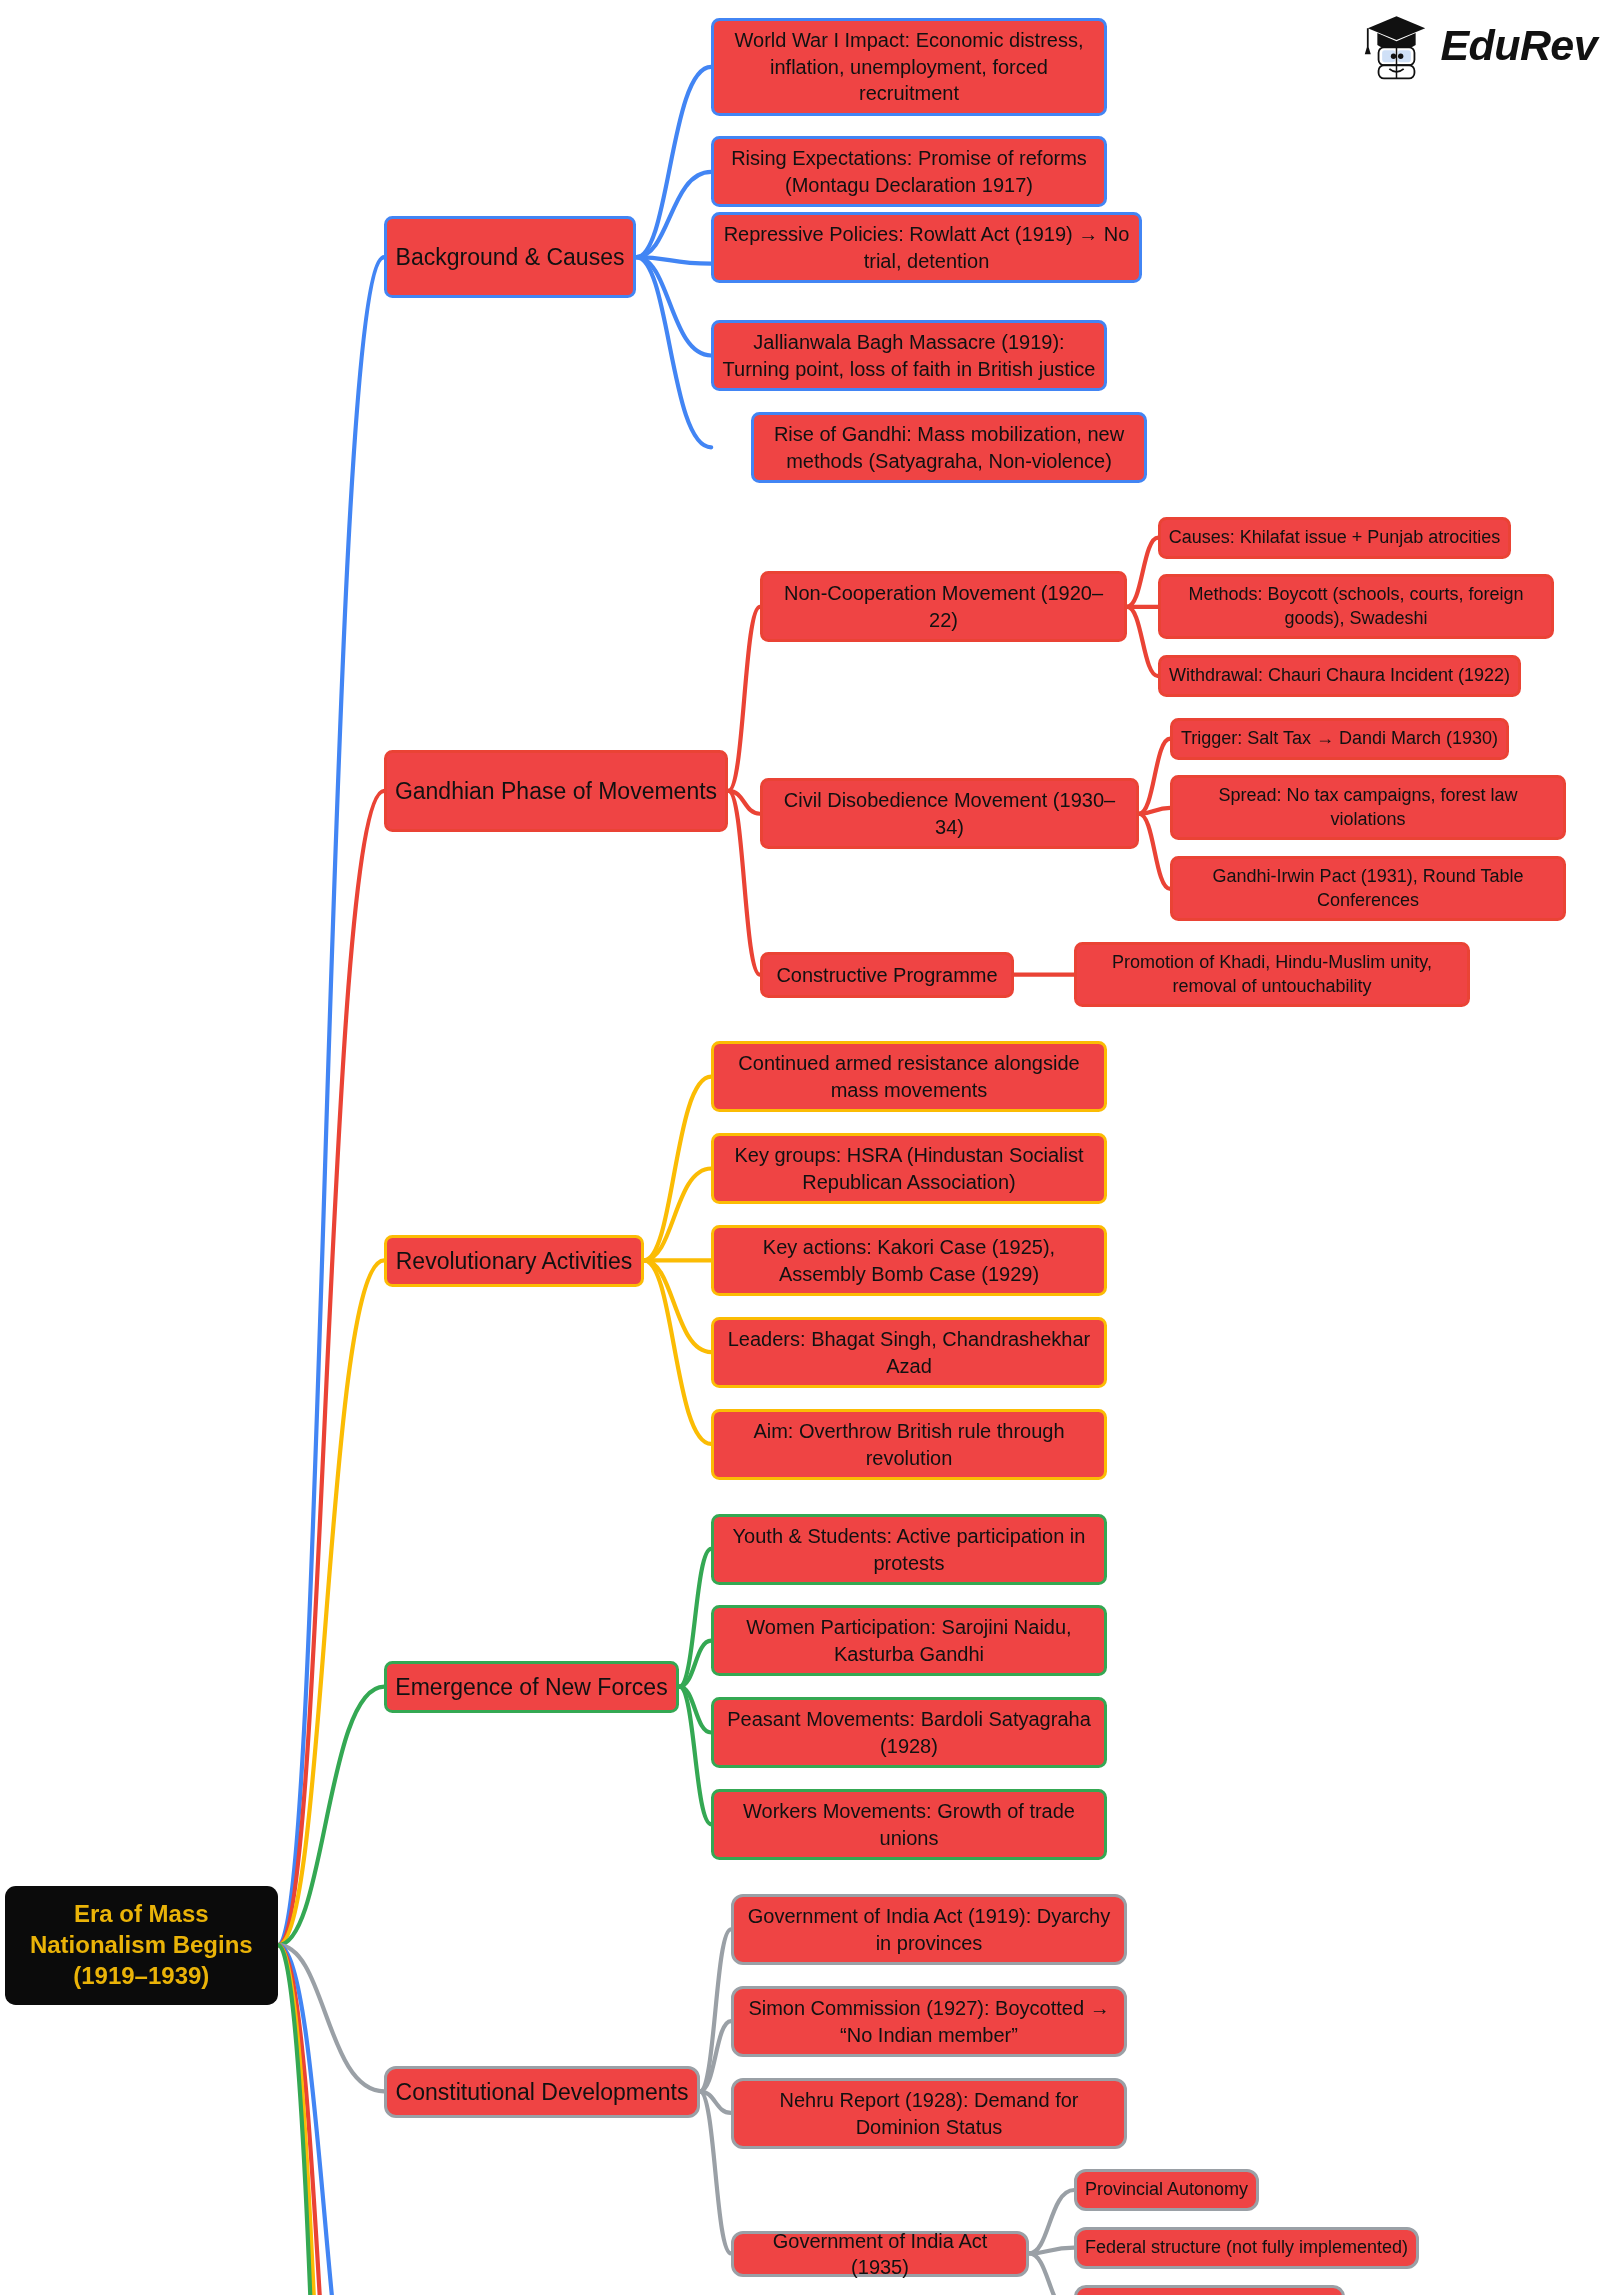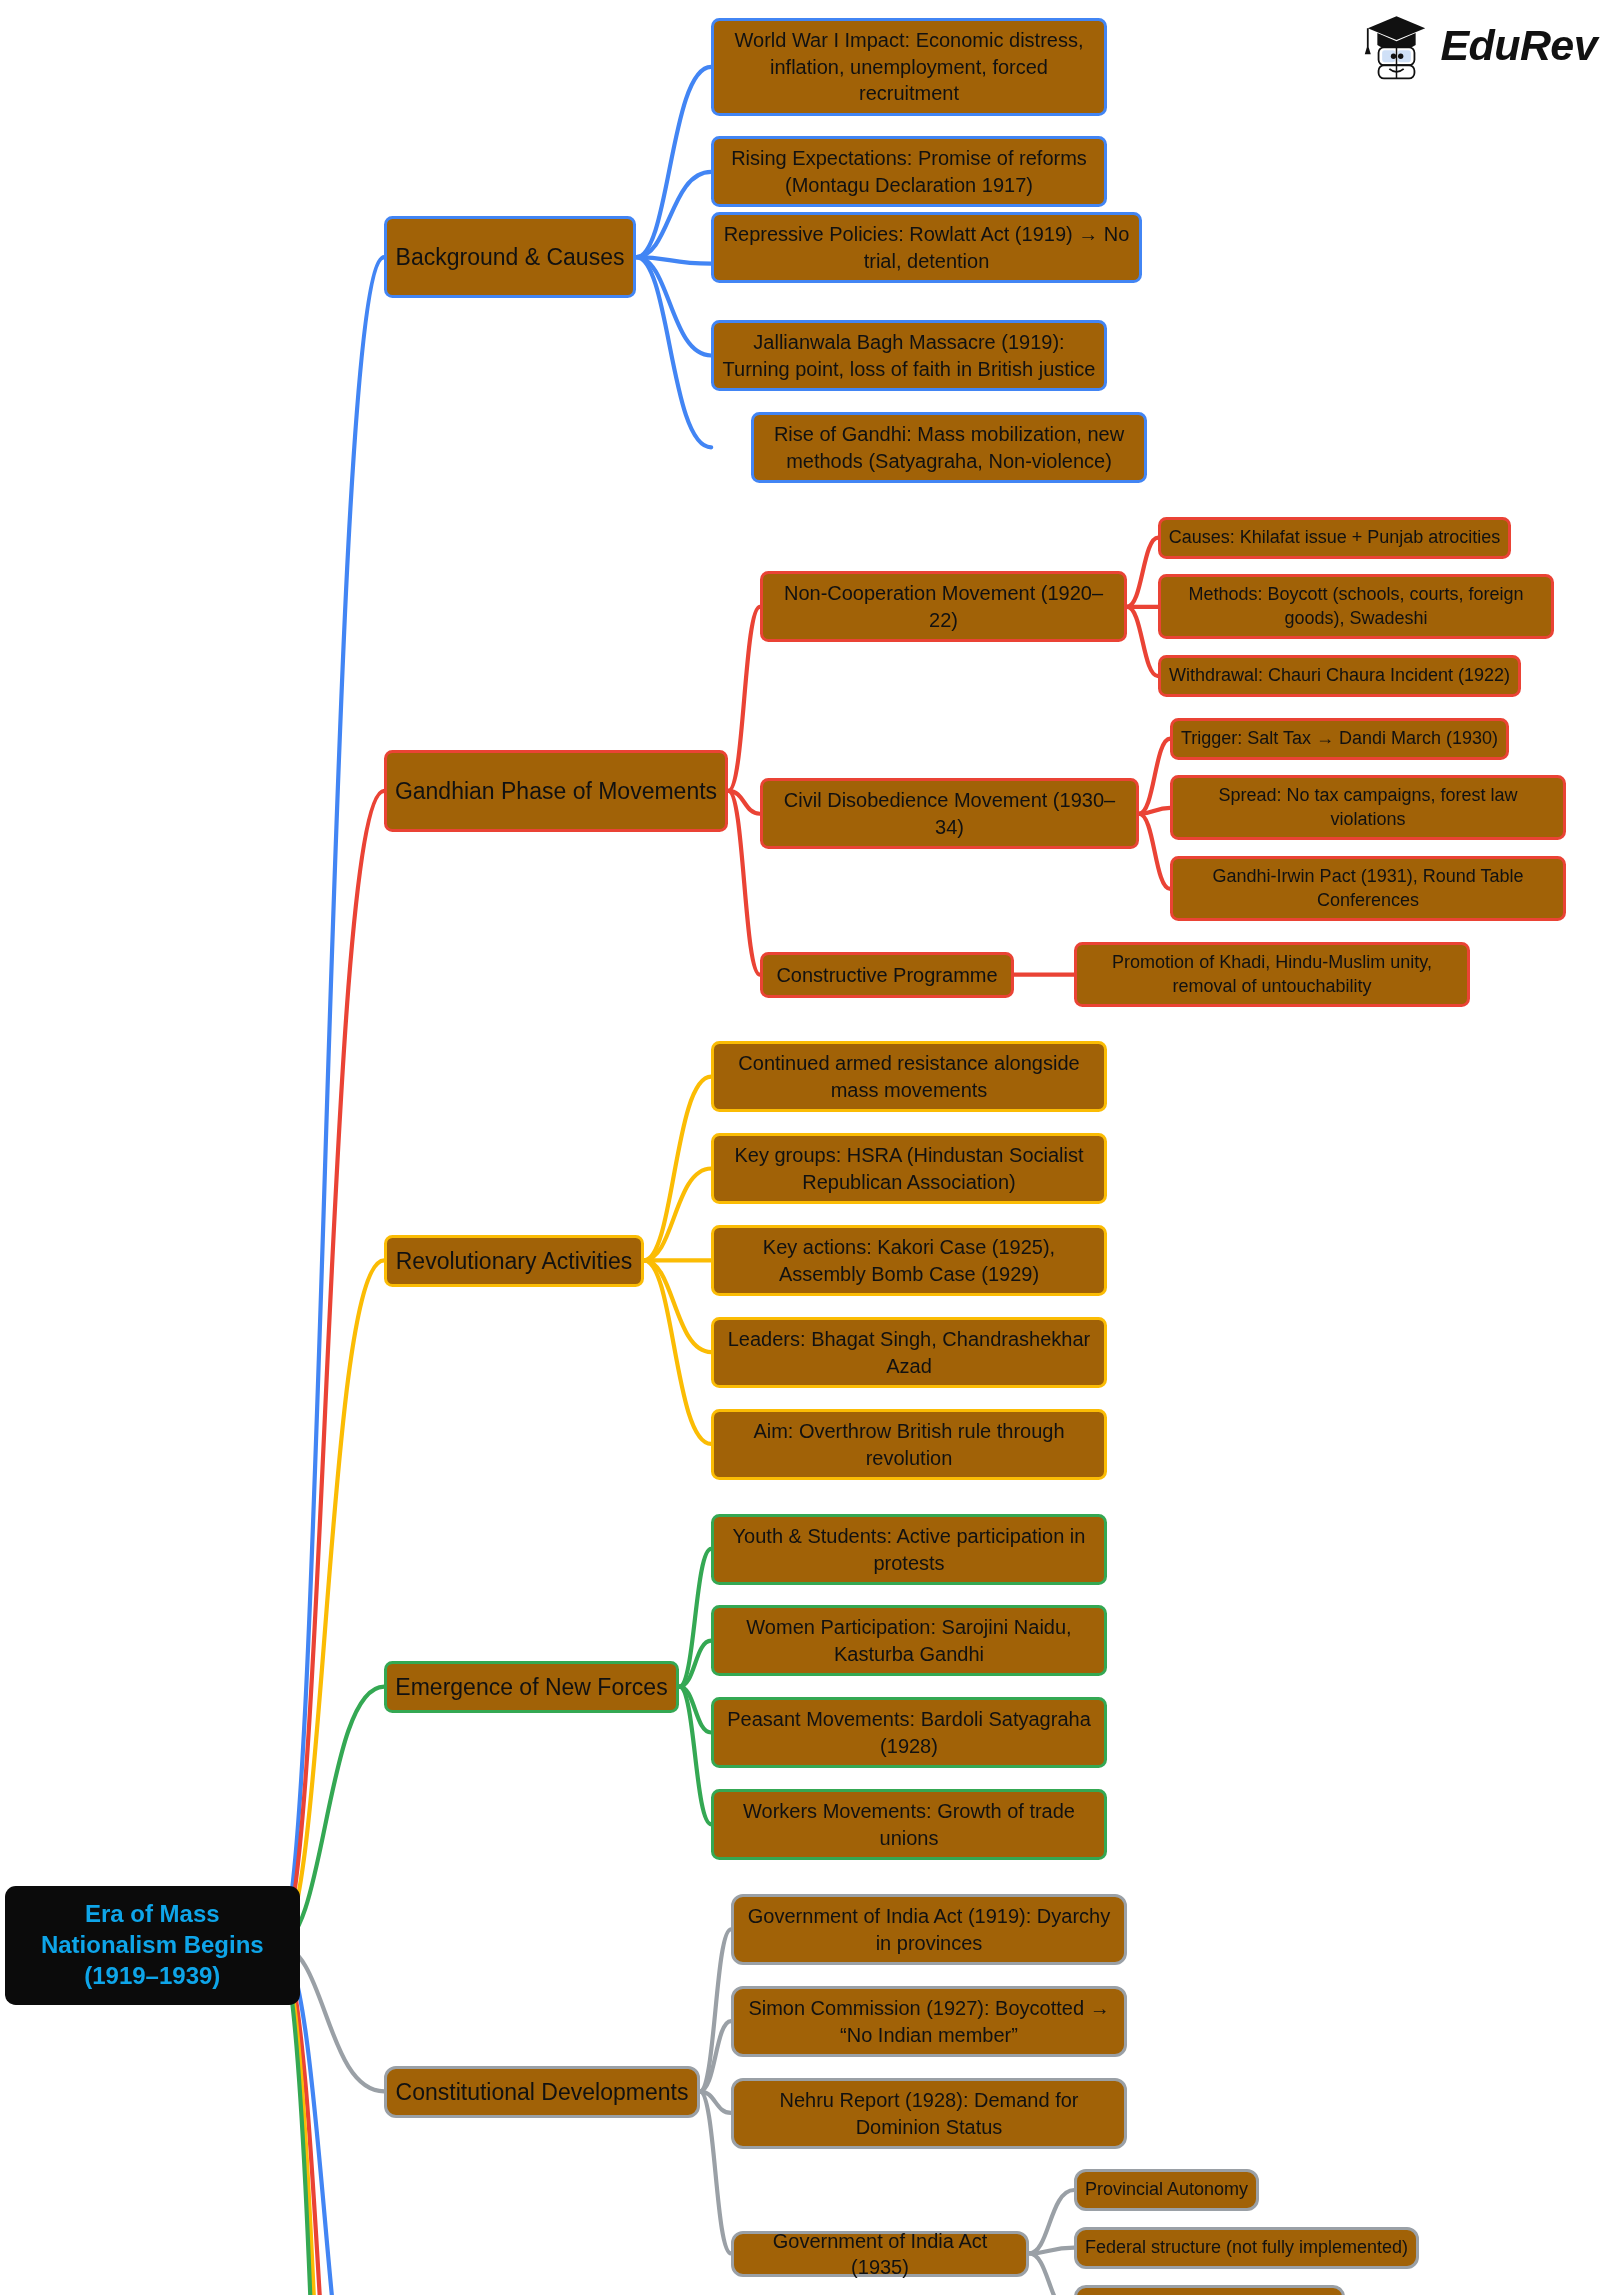--- a/index.html
+++ b/index.html
@@ -1,20 +1,20 @@
 <!DOCTYPE html>
 <html style="font-size:9.6px"><head>
 <meta charset="utf-8">
 <style>
   html,body{margin:0;padding:0;background:#ffffff;}
   body{width:1615px;height:2295px;position:relative;overflow:hidden;
        font-family:"Liberation Sans","DejaVu Sans",sans-serif;}
   #canvas{position:absolute;left:0;top:0;width:1615px;height:2295px;}
   svg.links{position:absolute;left:0;top:0;width:1615px;height:2295px;pointer-events:none;}
-  .node{position:absolute;box-sizing:border-box;background:#a16207;border-radius:8.4px;
+  .node{position:absolute;box-sizing:border-box;background:#ef4444;border-radius:8.4px;
         display:flex;align-items:center;justify-content:center;text-align:center;
         color:#111;line-height:1.32;padding:3.6px 7.2px;}
   .node.lvl1{border:3.6px solid #000;font-size:23px;font-weight:bold;}
   .root{position:absolute;box-sizing:border-box;background:#0b0b0b;color:#fff;
         border-radius:10.8px;display:flex;align-items:center;justify-content:center;
         text-align:center;font-size:24px;font-weight:bold;line-height:1.28;padding:6px 9.6px;}
   .n2{border-width:3.6px;border-style:solid;font-size:20px;}
   .n3{border-width:3.6px;border-style:solid;font-size:18px;}
   .n4{border-width:3px;border-style:solid;font-size:17px;}
   .c-blue{border-color:#4285F4;}
@@ -102,21 +102,21 @@
         <circle cx="51" cy="77" r="4.5" fill="#111"></circle>
         <circle cx="63" cy="77" r="4.5" fill="#111"></circle>
         <rect x="26" y="92" width="60" height="22" rx="9" fill="#fff" stroke="#111" stroke-width="3"></rect>
         <path d="M44 98 q12 10 24 0" stroke="#111" stroke-width="3" fill="none"></path>
         <path d="M56 62 L56 114" stroke="#111" stroke-width="2.5"></path>
       </svg>
     </span>
     <span class="word">EduRev</span>
   </div>
 
-<div class="root" style="left: 4.8px; width: 295px; height: 119px; top: 1886px; background: rgb(11, 11, 11); color: #0ea5e9;">
+<div class="root" style="left: 4.8px; width: 273px; height: 119px; top: 1886px; background: rgb(11, 11, 11); color: #eab308;">
       <span>Era of Mass Nationalism Begins (1919–1939)</span>
     </div>
     <div class="node lvl1 n2 c-blue" style="left: 384px; top: 216px; width: 252px; height: 82px; font-size: 23px; border-color: rgb(66, 133, 244); font-weight: normal;">
       <span>Background &amp; Causes</span>
     </div>
     <div class="node n3 c-blue" style="left: 711px; top: 18px; width: 396px; height: 98px; font-size: 20px; border-color: rgb(66, 133, 244);">
       <span>World War I Impact: Economic distress, inflation, unemployment, forced recruitment</span>
     </div>
     <div class="node n3 c-blue" style="left: 711px; top: 136px; width: 396px; height: 71px; font-size: 20px; border-color: rgb(66, 133, 244);">
       <span>Rising Expectations: Promise of reforms (Montagu Declaration 1917)</span>

